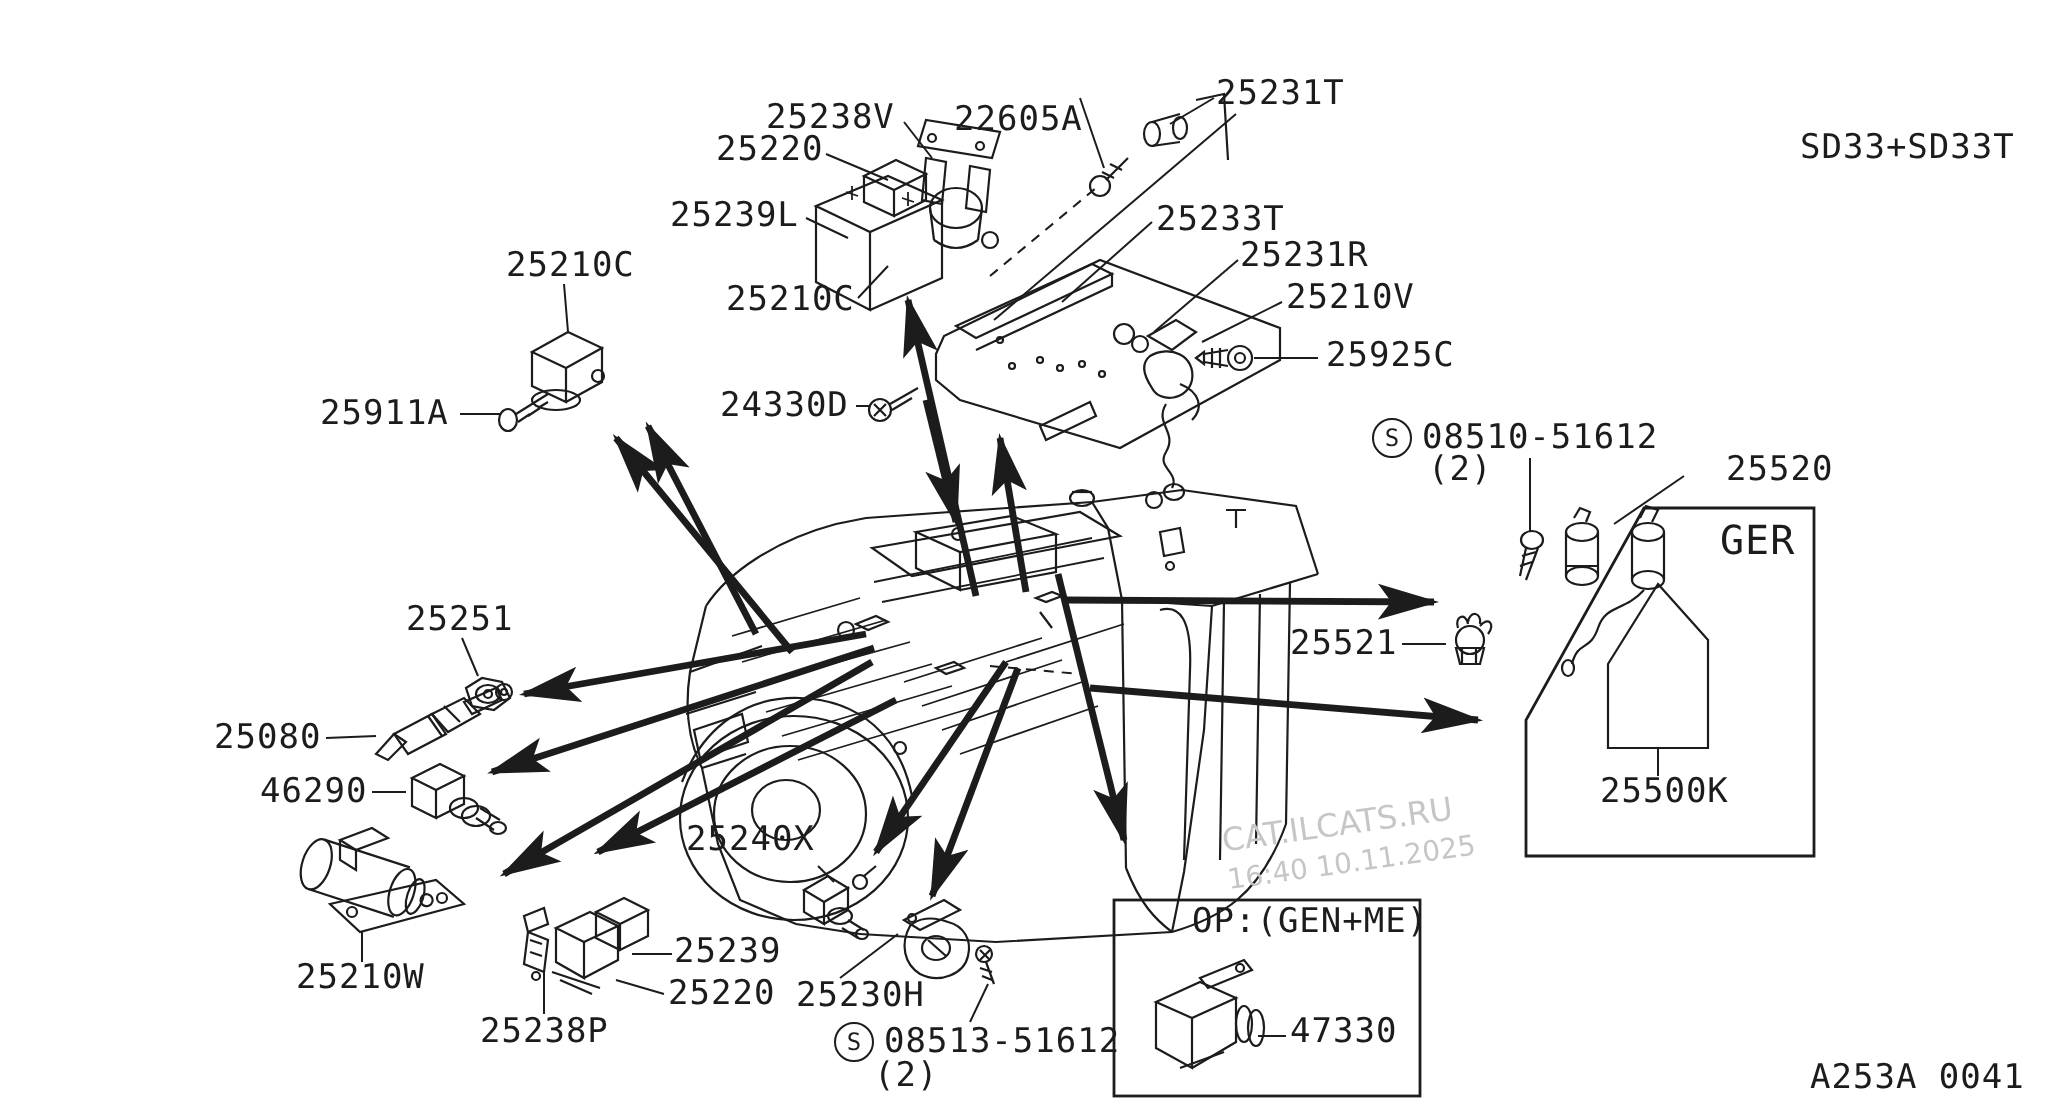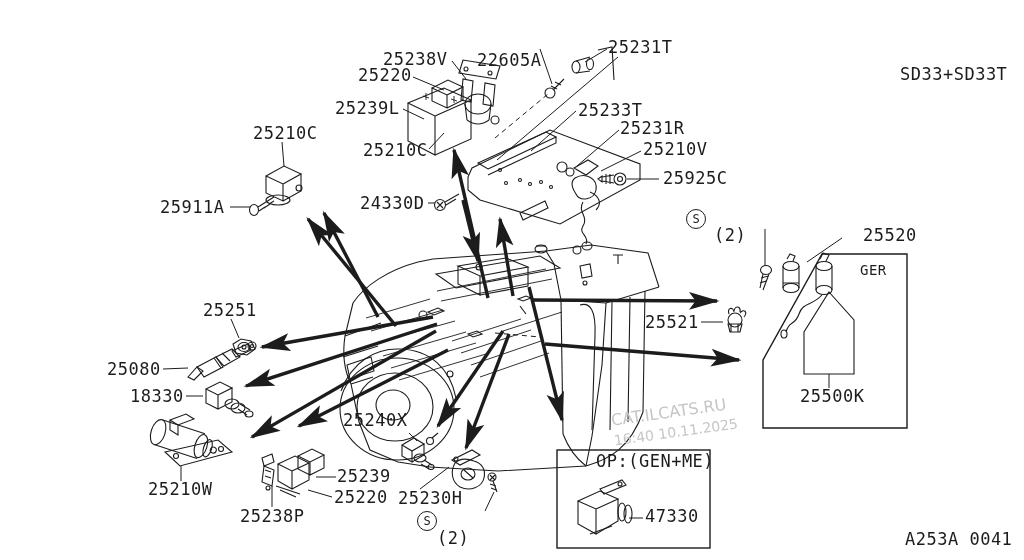--- a/index.html
+++ b/index.html
@@ -313,41 +313,43 @@
 <div class="callout" style="left:620px;top:119px">25231R</div>
 <div class="callout" style="left:643px;top:140px">25210V</div>
 <div class="callout" style="left:663px;top:169px">25925C</div>
 <div class="callout" style="left:253px;top:124px">25210C</div>
 <div class="callout" style="left:160px;top:198px">25911A</div>
 <div class="callout" style="left:360px;top:194px">24330D</div>
 <div class="callout" style="left:863px;top:226px">25520</div>
 <div class="callout" style="left:645px;top:313px">25521</div>
 <div class="callout" style="left:203px;top:301px">25251</div>
 <div class="callout" style="left:107px;top:360px">25080</div>
-<div class="callout" style="left:130px;top:387px">18330</div>
+<div class="callout" style="left:130px;top:387px">46290</div>
 <div class="callout" style="left:343px;top:411px">25240X</div>
 <div class="callout" style="left:148px;top:480px">25210W</div>
 <div class="callout" style="left:240px;top:507px">25238P</div>
 <div class="callout" style="left:337px;top:467px">25239</div>
 <div class="callout" style="left:334px;top:488px">25220</div>
 <div class="callout" style="left:398px;top:489px">25230H</div>
 <div class="callout" style="left:645px;top:507px">47330</div>
 <div class="callout" style="left:800px;top:387px">25500K</div>
 
 <div class="scallout" style="left:686px;top:209px">
   <span class="scircle">S</span>
+  <span class="snum">08510-51612</span>
 </div>
 <div class="callout" style="left:714px;top:226px">(2)</div>
 
 <div class="scallout" style="left:417px;top:511px">
   <span class="scircle">S</span>
+  <span class="snum">08513-51612</span>
 </div>
 <div class="callout" style="left:437px;top:529px">(2)</div>
 
-<div class="callout" style="left:860px;top:261px;font-size:14px">GER</div>
+<div class="callout" style="left:860px;top:261px;font-size:20px">GER</div>
 <div class="callout" style="left:596px;top:452px">OP:(GEN+ME)</div>
 
 <div class="corner" style="left:900px;top:64px">SD33+SD33T</div>
 <div class="corner" style="left:905px;top:529px">A253A 0041</div>
 
 <div id="watermark">
   <div class="w1">CAT.ILCATS.RU</div>
   <div class="w2">16:40 10.11.2025</div>
 </div>
 

